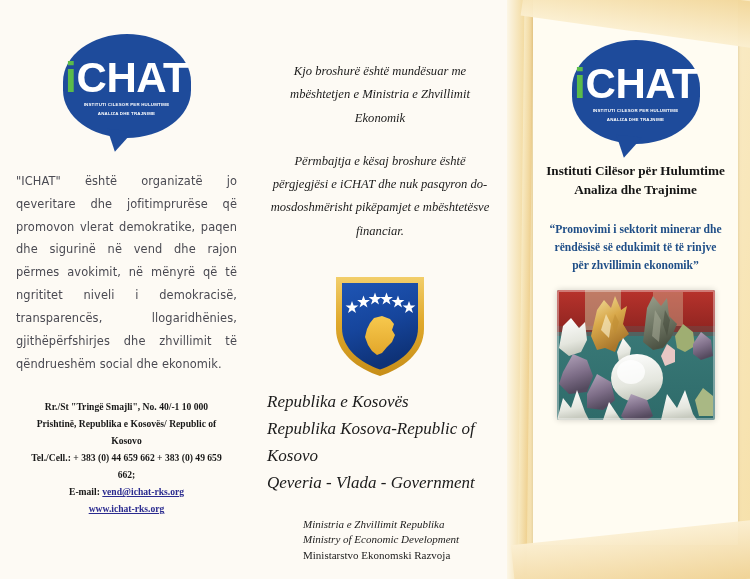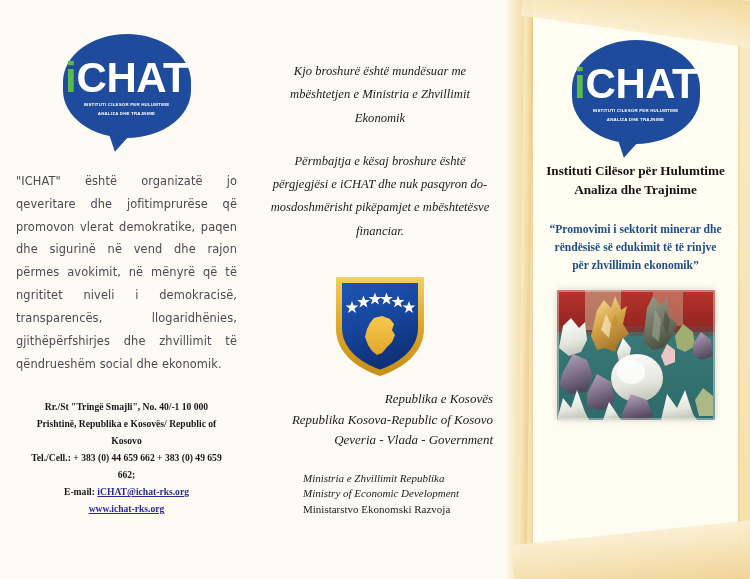--- a/index.html
+++ b/index.html
@@ -121,24 +121,24 @@
     color:#1b1b1b;
     text-align:center;
   }
   .mid-note .para2 { margin-top:20px; text-align:center; }
 
   
   .emblem-wrap { margin-top:28px; display:flex; justify-content:center; }
 
   .gov-block {
     margin-top:10px;
-    text-align:right;
+    text-align:left;
     font-family:"Liberation Serif", serif;
     font-style:italic;
-    font-size:13px;
+    font-size:17px;
     line-height:1.58;
     color:#1b1b1b;
   }
   .ministry-block {
     margin-top:20px;
     text-align:left;
     padding-left:36px;
     font-family:"Liberation Serif", serif;
     font-size:11px;
     line-height:1.42;
@@ -253,21 +253,21 @@
     <p class="left-body">"ICHAT" është organizatë jo qeveritare dhe jofitimprurëse që promovon vlerat demokratike, paqen dhe sigurinë në vend dhe rajon përmes avokimit, në mënyrë që të ngrititet niveli i demokracisë, transparencës, llogaridhënies, gjithëpërfshirjes dhe zhvillimit të qëndrueshëm social dhe ekonomik.</p>
 
     <div class="contact">
       <div>Rr./St "Tringë Smajli", No. 40/-1 10 000</div>
       <div>Prishtinë, Republika e Kosovës/ Republic of</div>
       <div>Kosovo</div>
       <div>Tel./Cell.: + 383 (0) 44 659 662 + 383 (0) 49 659</div>
       <div>662;</div>
       <div>
         <span class="lbl">E-mail:</span>
-        <a href="#">iCHAT@ichat-rks.org</a>
+        <a href="#">vend@ichat-rks.org</a>
       </div>
       <div>
         <a href="#">www.ichat-rks.org</a>
       </div>
     </div>
 
   </section>
 
   <section class="panel-mid">
 

